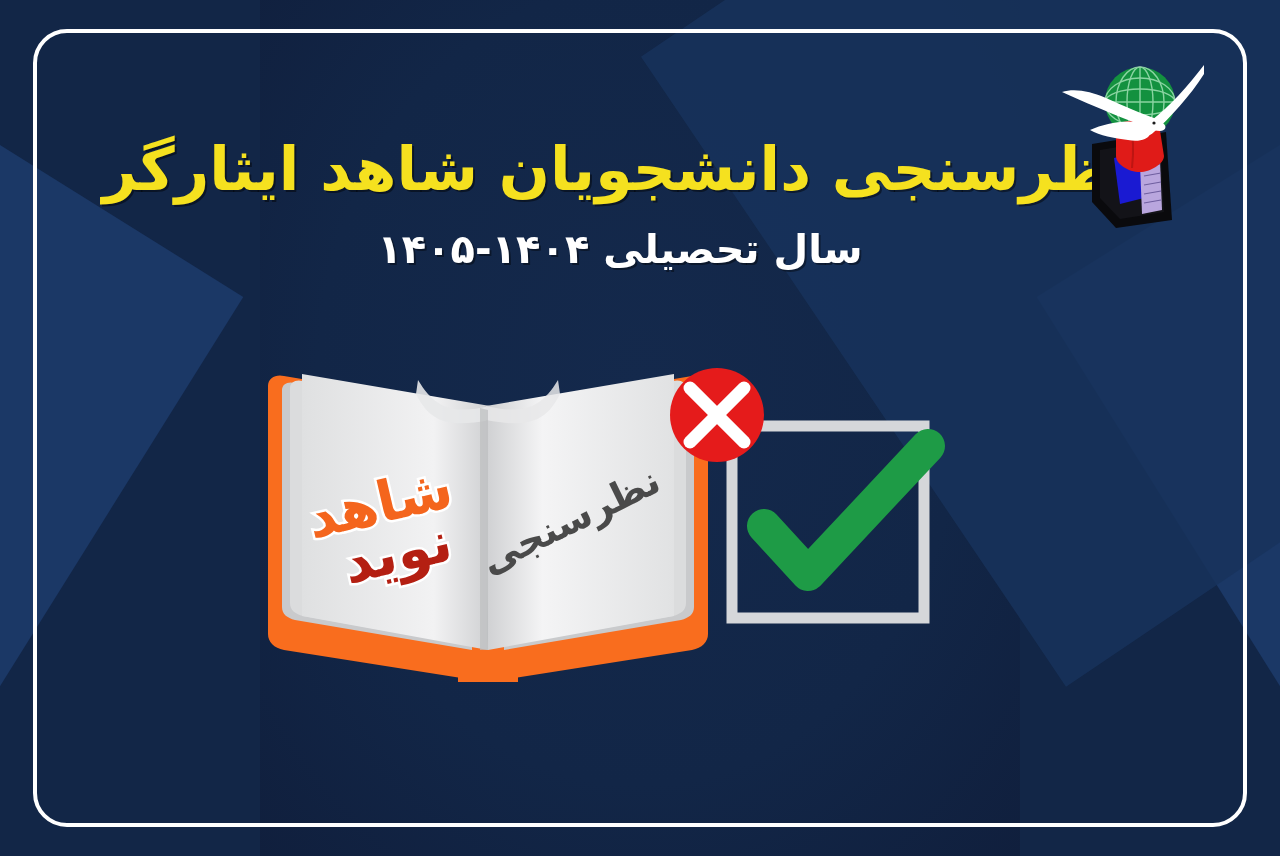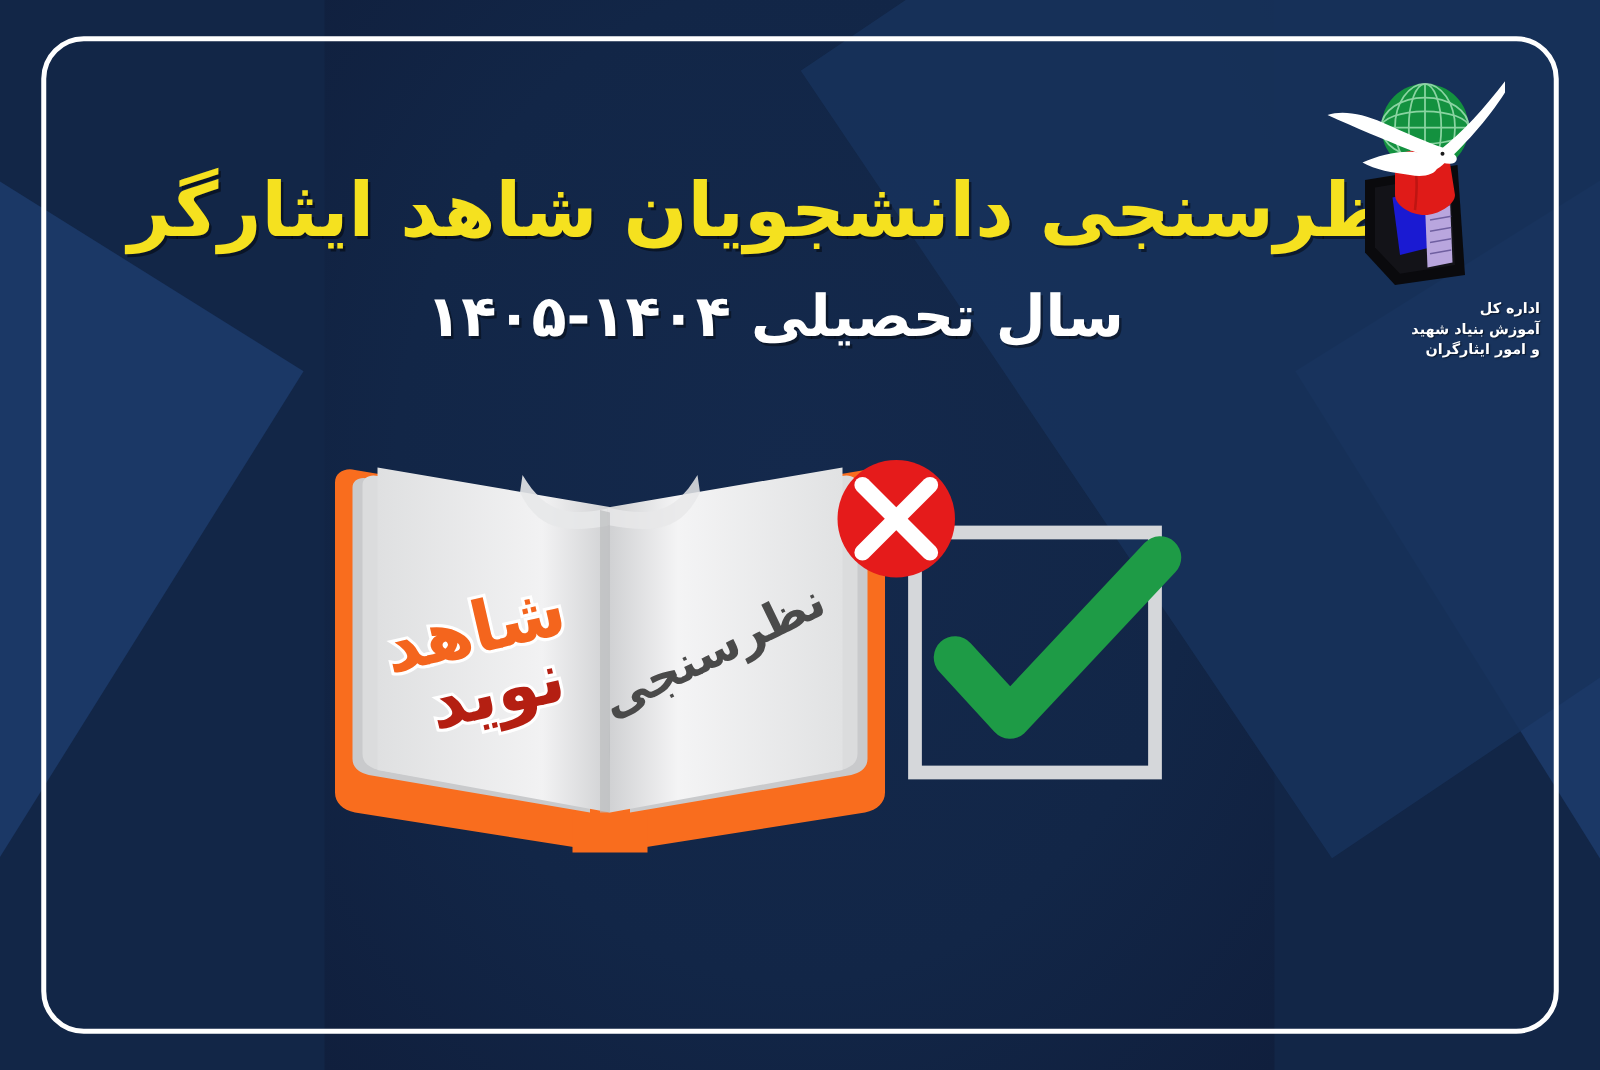--- a/index.html
+++ b/index.html
@@ -60,21 +60,21 @@
     color:#f5e11f;
     font-size:60px;font-weight:bold;letter-spacing:.5px;
     text-shadow:2px 2px 0 rgba(0,0,0,.45);
     direction:rtl;
     padding-right:40px;
   }
   .title-sub{
     position:absolute;left:0;right:0;top:226px;
     text-align:center;
     color:#ffffff;
-    font-size:46px;font-weight:bold;
+    font-size:40px;font-weight:bold;
     text-shadow:2px 2px 0 rgba(0,0,0,.40);
     direction:rtl;
     padding-right:40px;
   }
 
   
   .logo-wrap{position:absolute;right:46px;top:52px;width:180px;height:250px;}
   .logo-mark{position:absolute;left:0;top:0;width:180px;height:185px;}
   .logo-caption{
     position:absolute;right:2px;top:186px;width:140px;
@@ -162,25 +162,20 @@
 
       <g>
         <path d="M8 40 C30 50 54 60 74 68 C84 72 94 76 100 74 C104 73 104 68 100 66 C88 62 70 54 52 46 C36 39 20 36 8 40 Z" fill="#ffffff"></path>
         <path d="M150 13 C134 34 116 54 98 68 C92 73 86 78 88 82 C90 86 96 84 100 80 C116 66 136 44 150 22 Z" fill="#ffffff"></path>
         <path d="M36 78 C50 72 66 68 82 70 C92 71 98 76 96 82 C94 88 84 90 74 88 C60 86 46 84 36 78 Z" fill="#ffffff"></path>
         <path d="M88 68 C96 66 106 68 110 72 C113 75 111 79 106 79 C98 79 90 74 88 68 Z" fill="#ffffff"></path>
         <circle cx="100" cy="71" r="1.6" fill="#1b1b1b"></circle>
       </g>
     </svg>
 
-    <div class="logo-caption">
-      <div>اداره کل</div>
-      <div>آموزش بنیاد شهید</div>
-      <div>و امور ایثارگران</div>
-    </div>
   </div>
 
   <div class="book">
     <svg viewBox="0 0 460 360" width="460" height="360">
       <defs>
         <linearGradient id="pgL" x1="0" y1="0" x2="1" y2="0">
           <stop offset="0%" stop-color="#dfe0e1"></stop>
           <stop offset="70%" stop-color="#f2f2f3"></stop>
           <stop offset="100%" stop-color="#cfd0d2"></stop>
         </linearGradient>

